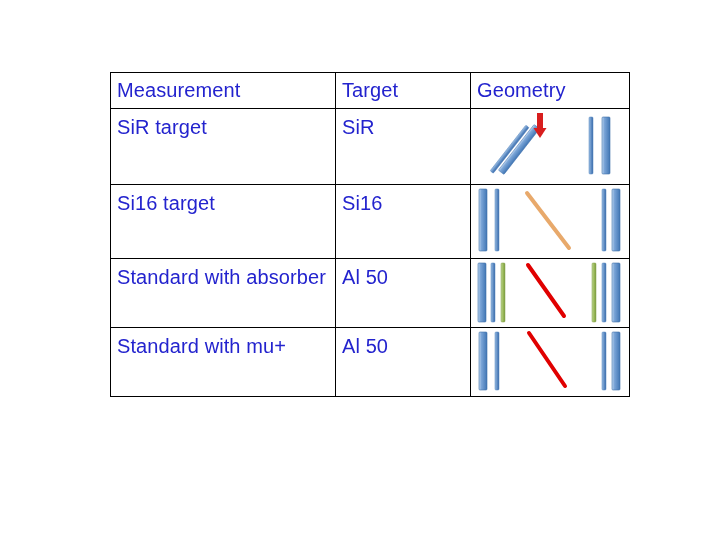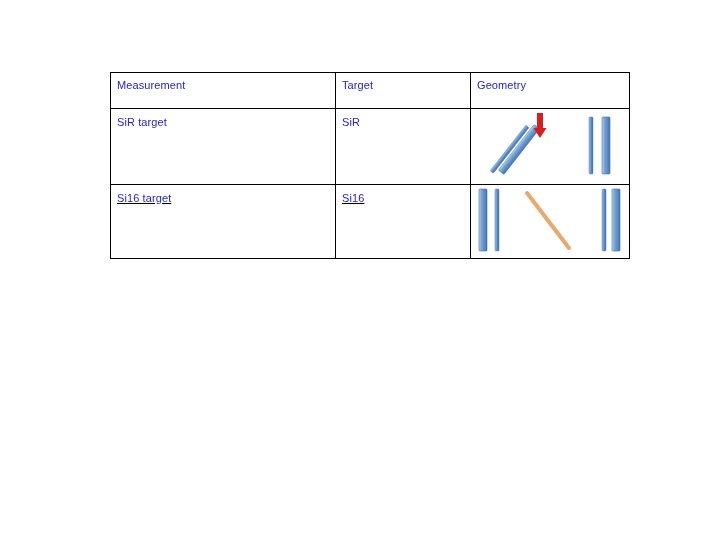--- a/index.html
+++ b/index.html
@@ -35,32 +35,32 @@
     vertical-align: top;
     text-align: left;
     font-weight: normal;
   }
   .col-measurement { width: 225px; }
   .col-target      { width: 135px; }
   .col-geometry    { width: 159px; }
 
   .cell-text {
     color: #2323CE;
-    font-size: 11px;
+    font-size: 20px;
     line-height: 1.17;
     padding: 7px 0 0 6px;
     letter-spacing: 0.1px;
     white-space: pre-line;
   }
   .cell-text.header-text {
     padding-top: 6px;
   }
   tr.head-row td { height: 35px; }
   tr.r1 td { height: 75px; }
-  tr.r2 td { height: 73px; text-decoration: underline; }
+  tr.r2 td { height: 73px; }
   tr.r3 td { height: 67px; }
   tr.r4 td { height: 68px; }
   tr.r5 td { height: 68px; }
 
   .geo-cell { position: relative; }
   .geo-svg {
     display: block;
     width: 159px;
   }
 </style>
@@ -146,18 +146,54 @@
             <rect x="8" y="4" width="8" height="62" rx="1" fill="url(#gWide)" stroke="#3E6EAA" stroke-width="0.6"></rect>
             <rect x="24" y="4" width="4" height="62" rx="1" fill="url(#gThin)" stroke="#4F81BD" stroke-width="0.5"></rect>
             <line x1="56" y1="8" x2="98" y2="63" stroke="#E8A96B" stroke-width="4" stroke-linecap="round"></line>
             <rect x="131" y="4" width="4" height="62" rx="1" fill="url(#gThin)" stroke="#4F81BD" stroke-width="0.5"></rect>
             <rect x="141" y="4" width="8" height="62" rx="1" fill="url(#gWide)" stroke="#3E6EAA" stroke-width="0.6"></rect>
           </svg>
         </td>
       </tr>
 
 
+      <tr class="r4">
+        <td>
+          <div class="cell-text">Standard with absorber</div>
+        </td>
+        <td>
+          <div class="cell-text">Al 50</div>
+        </td>
+        <td class="geo-cell">
+          <svg class="geo-svg" viewBox="0 0 159 68" height="68">
+            <rect x="7" y="4" width="8" height="59" rx="1" fill="url(#gWide)" stroke="#3E6EAA" stroke-width="0.6"></rect>
+            <rect x="20" y="4" width="4" height="59" rx="1" fill="url(#gThin)" stroke="#4F81BD" stroke-width="0.5"></rect>
+            <rect x="30" y="4" width="4" height="59" rx="1" fill="url(#gGreen)" stroke="#7E9D45" stroke-width="0.5"></rect>
+            <line x1="57" y1="6" x2="93" y2="57" stroke="#E00000" stroke-width="4" stroke-linecap="round"></line>
+            <rect x="121" y="4" width="4" height="59" rx="1" fill="url(#gGreen)" stroke="#7E9D45" stroke-width="0.5"></rect>
+            <rect x="131" y="4" width="4" height="59" rx="1" fill="url(#gThin)" stroke="#4F81BD" stroke-width="0.5"></rect>
+            <rect x="141" y="4" width="8" height="59" rx="1" fill="url(#gWide)" stroke="#3E6EAA" stroke-width="0.6"></rect>
+          </svg>
+        </td>
+      </tr>
 
+      <tr class="r5">
+        <td>
+          <div class="cell-text">Standard with mu+</div>
+        </td>
+        <td>
+          <div class="cell-text">Al 50</div>
+        </td>
+        <td class="geo-cell">
+          <svg class="geo-svg" viewBox="0 0 159 68" height="68">
+            <rect x="8" y="4" width="8" height="58" rx="1" fill="url(#gWide)" stroke="#3E6EAA" stroke-width="0.6"></rect>
+            <rect x="24" y="4" width="4" height="58" rx="1" fill="url(#gThin)" stroke="#4F81BD" stroke-width="0.5"></rect>
+            <line x1="58" y1="5" x2="94" y2="58" stroke="#E00000" stroke-width="4" stroke-linecap="round"></line>
+            <rect x="131" y="4" width="4" height="58" rx="1" fill="url(#gThin)" stroke="#4F81BD" stroke-width="0.5"></rect>
+            <rect x="141" y="4" width="8" height="58" rx="1" fill="url(#gWide)" stroke="#3E6EAA" stroke-width="0.6"></rect>
+          </svg>
+        </td>
+      </tr>
 
     </tbody>
   </table>
 
 </div>
 
 </body></html>

